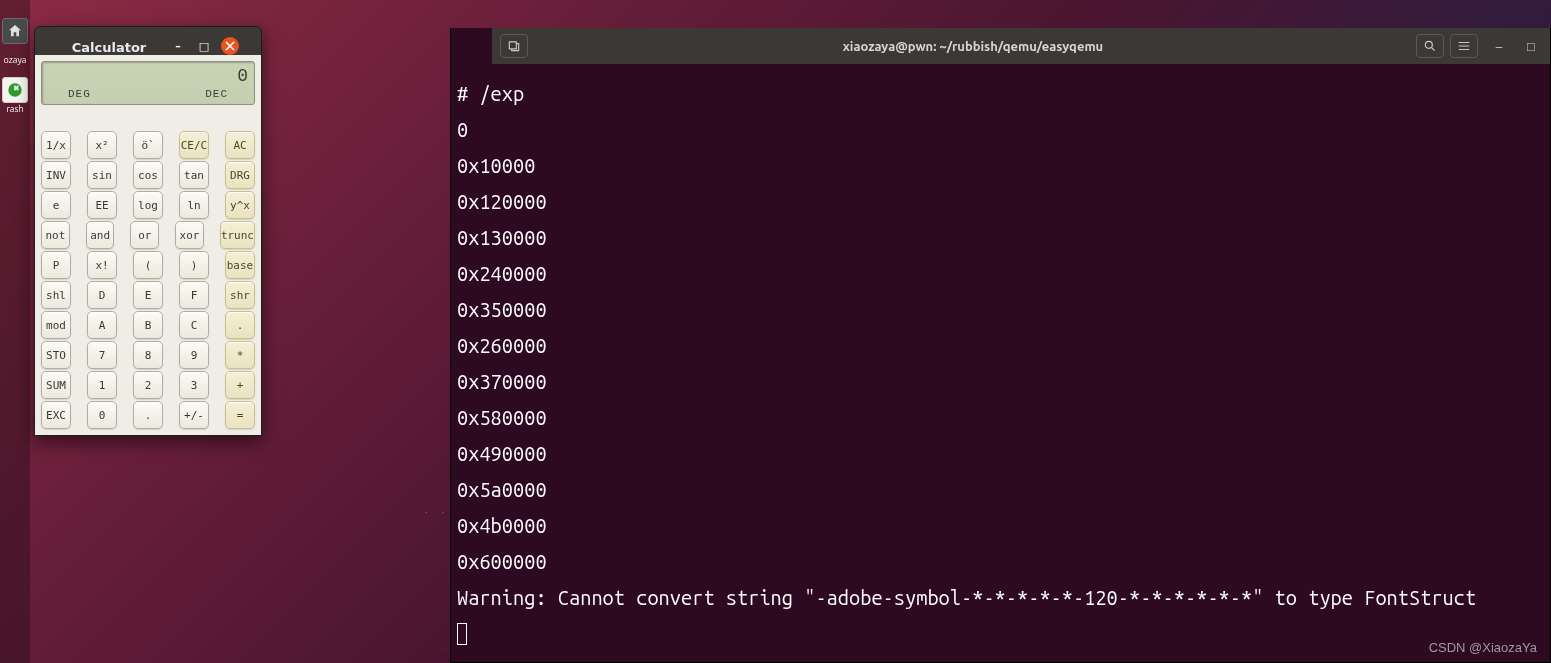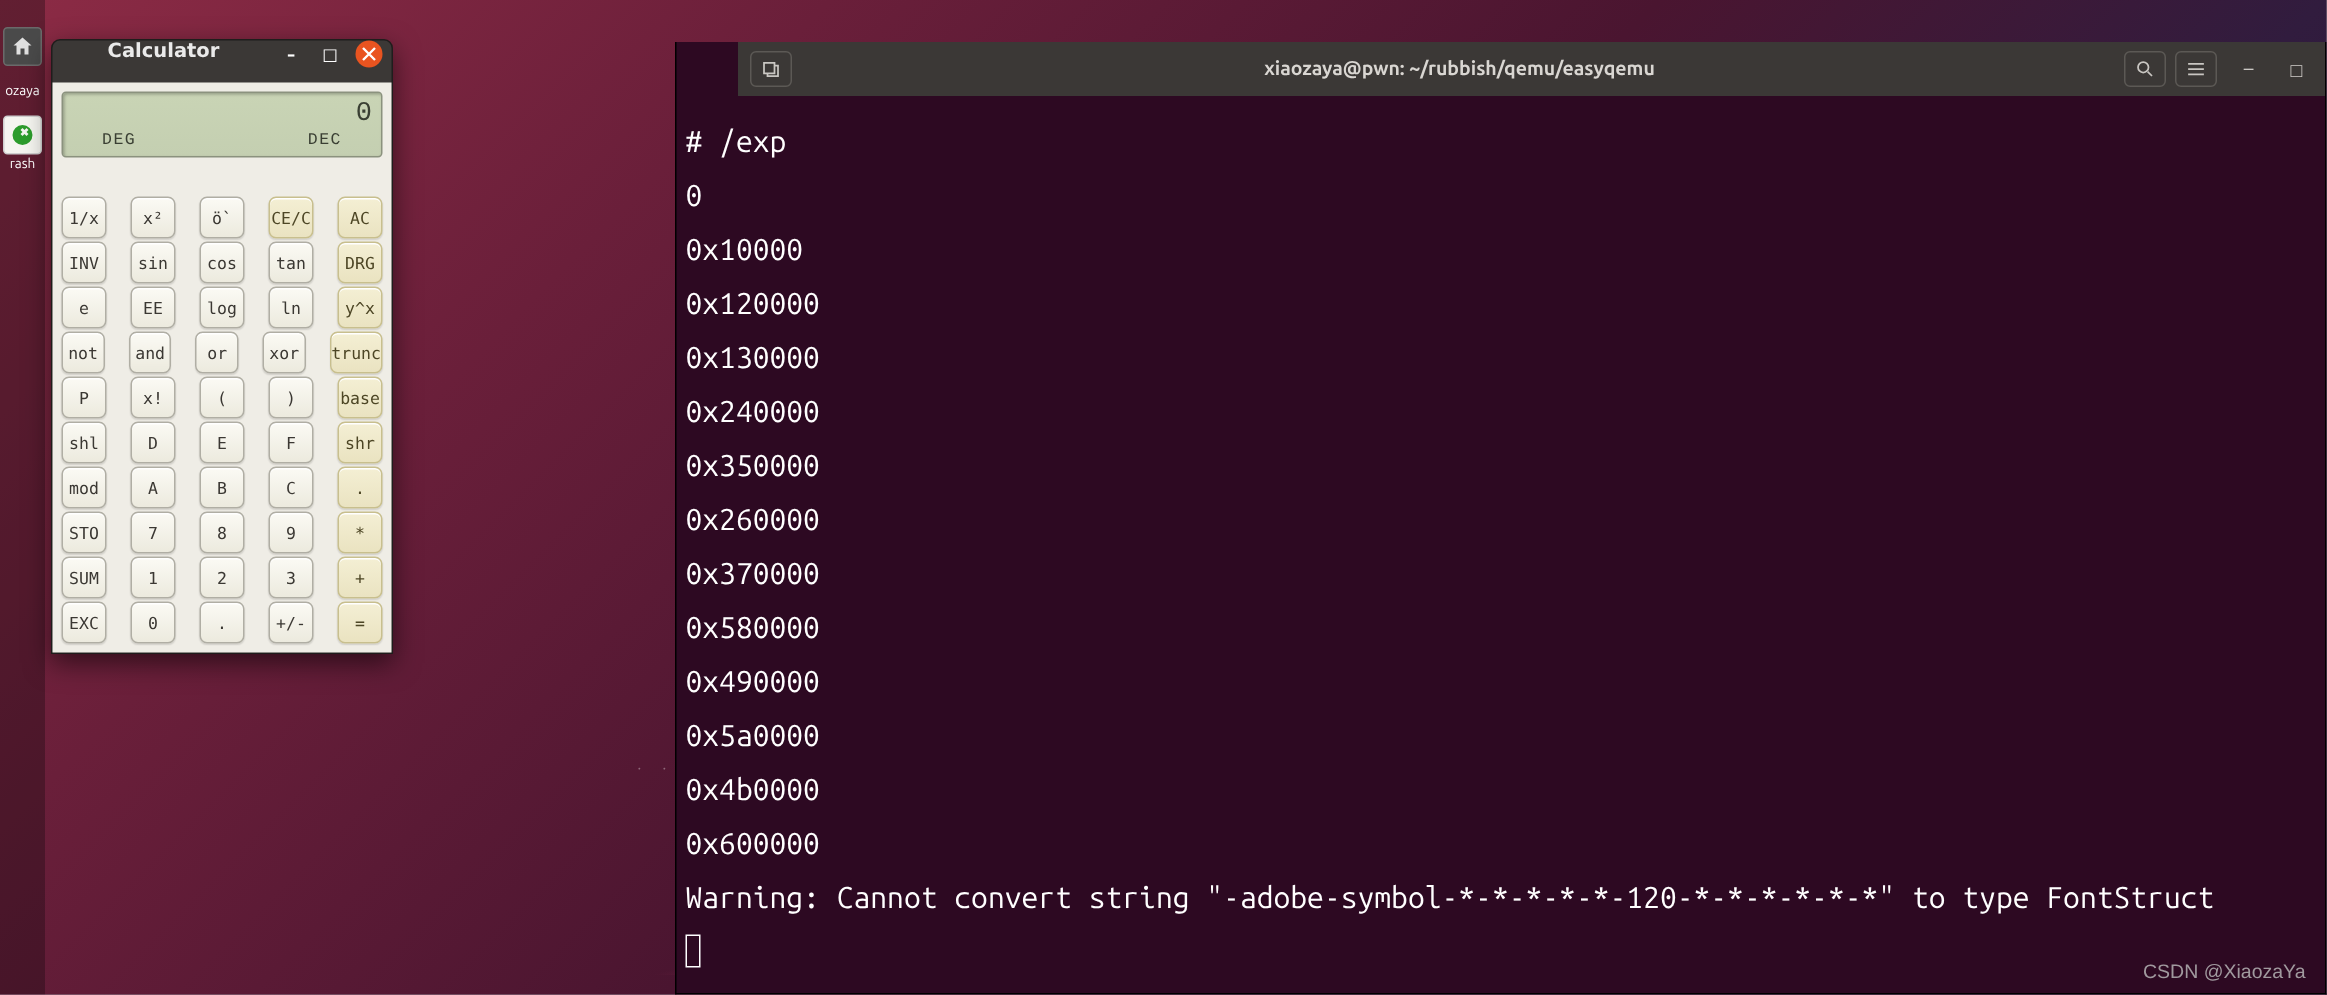--- a/index.html
+++ b/index.html
@@ -29,21 +29,21 @@
   .di span { margin-top: 2px; text-align: center; line-height: 1; }
 
   
   .calcwin {
     position: absolute; left: 34px; top: 26px; width: 228px;
     background: #3b3836; border: 1px solid #1f1d1c; border-radius: 6px 6px 0 0;
     box-shadow: 0 6px 18px rgba(0,0,0,0.55);
     font-family: "DejaVu Sans", Arial, sans-serif;
   }
   .calc-title {
-    height: 28px; display: flex; align-items: flex-start; padding: 0 6px;
+    height: 28px; display: flex; align-items: flex-end; padding: 0 22px;
     color: #eaeaea; font-size: 13px; font-weight: bold;
   }
   .calc-title .ttl { flex: 1; text-align: center; }
   .winbtn { width: 18px; height: 18px; margin-left: 8px; border-radius: 9px;
     display: flex; align-items: center; justify-content: center; font-size: 11px;
     color: #fff; cursor: pointer;
   }
   .winbtn.min { background: transparent; }
   .winbtn.max { background: transparent; }
   .winbtn.close { background: #e95420; }

